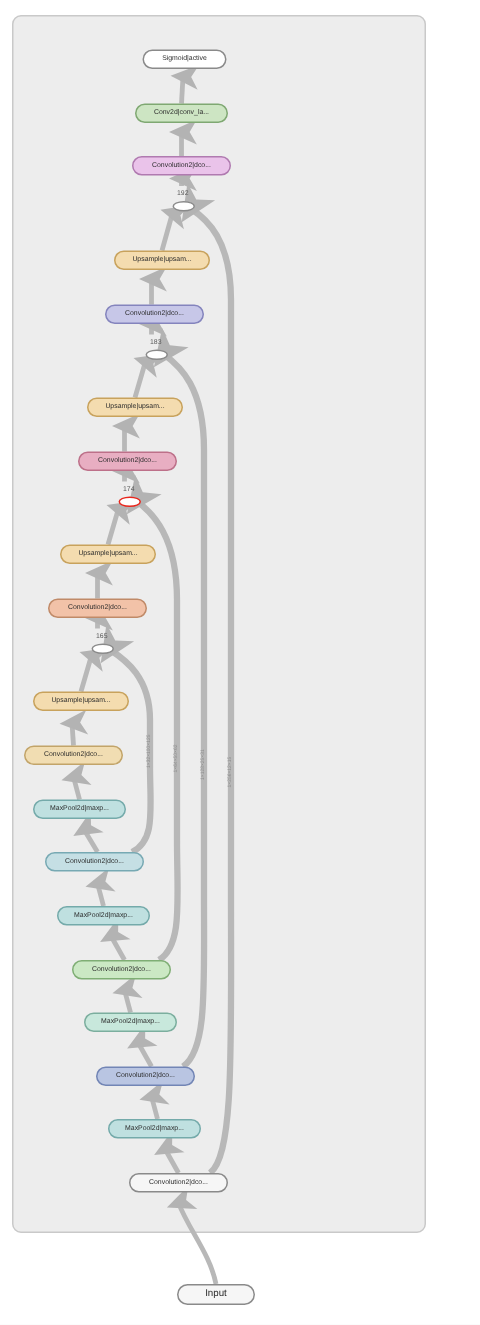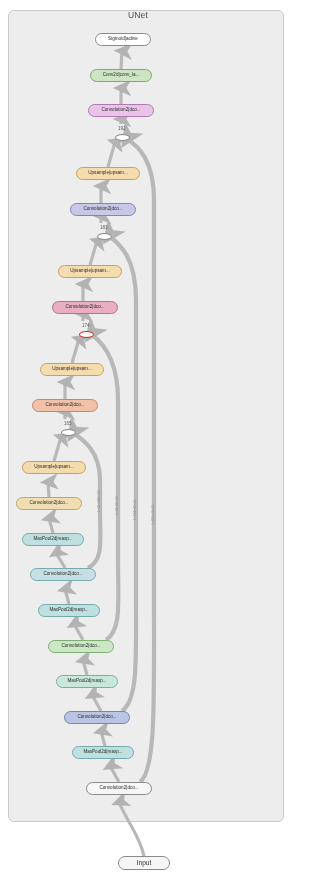--- a/index.html
+++ b/index.html
@@ -83,21 +83,20 @@
     font-size: 3.3px;
     color: #8f8f8f;
   }
 </style>
 </head>
 <body>
 
 <div id="stage">
 
   <div class="cluster-box"></div>
-  <div class="cluster-title">UNet</div>
 
   <svg id="svg-layer" viewBox="0 0 293 883">
     <defs>
       <marker id="ah" markerWidth="7" markerHeight="7" refX="3" refY="3.2" orient="auto">
         <path d="M0.4,6.4 L3,0.6 L5.6,6.4 L3,4.9 Z" fill="#b3b3b3"></path>
       </marker>
     </defs>
     <g stroke="#b8b8b8" fill="none" stroke-width="3.2" marker-end="url(#ah)" stroke-linecap="butt">
 
       <path d="M144,856 C140,836 126,820 119,802"></path>

